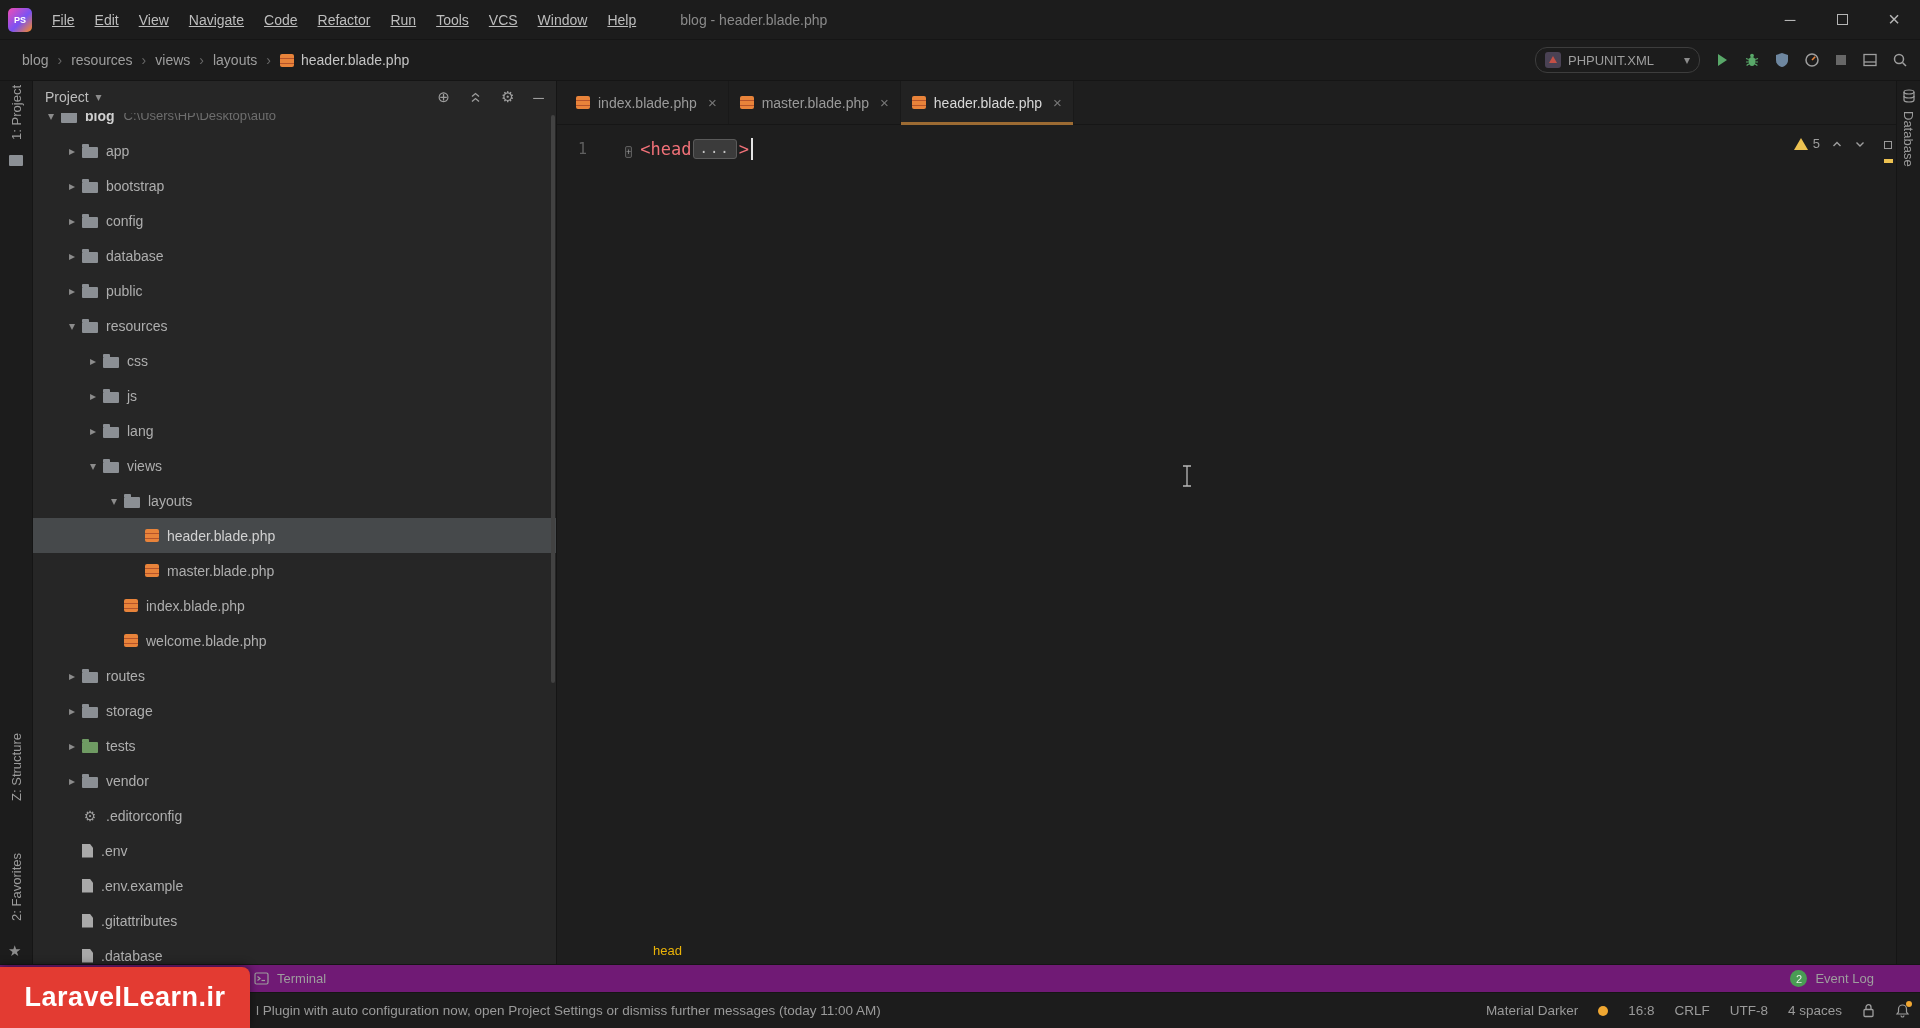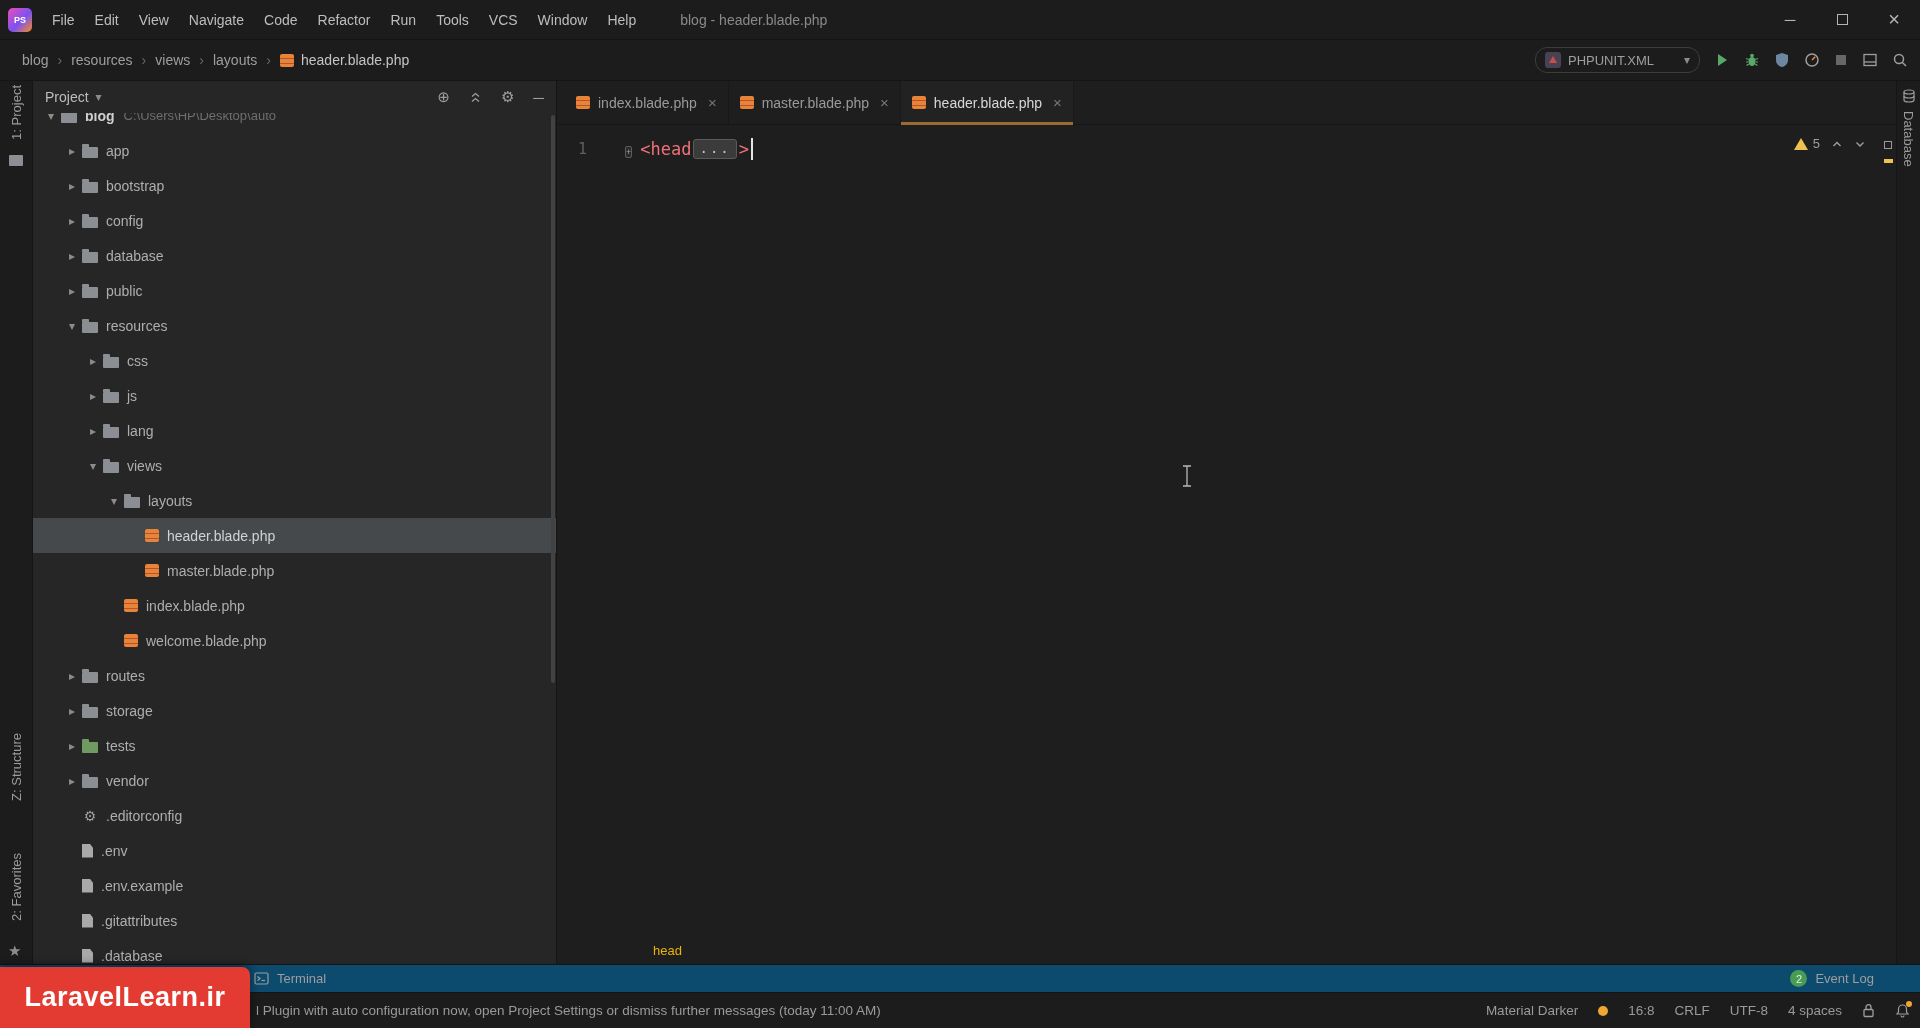--- a/index.html
+++ b/index.html
@@ -10,21 +10,21 @@
     position:relative; user-select:none;
   }
   svg { display:block; }
 
   
   .titlebar { height:40px; background:#1c1c1c; border-bottom:1px solid #151515;
     display:flex; align-items:center; padding:0 0 0 8px; }
   .ps-logo { width:24px; height:24px; border-radius:5px; flex:none;
     background:linear-gradient(135deg,#f04db4 0%,#7a52f4 55%,#fc8b1e 100%);
     color:#fff; font-size:9px; font-weight:bold; display:flex; align-items:center; justify-content:center; }
-  .menus { display:flex; margin-left:10px; }
+  .menus { display:flex; margin-left:10px;text-decoration:underline; }
   .menu-item { padding:5px 10px; font-size:14px; color:#bdbdbd; }
   .win-title { margin-left:34px; font-size:14px; color:#8a8a8a; }
   .win-controls { margin-left:auto; display:flex; height:100%; }
   .win-btn { width:52px; display:flex; align-items:center; justify-content:center; color:#b5b5b5; font-size:15px; }
   .maxbox { width:11px; height:11px; border:1.4px solid #b5b5b5; }
   .win-close { font-size:20px; }
 
   
   .navbar { height:41px; background:#1c1c1c; border-bottom:1px solid #151515;
     display:flex; align-items:center; padding:0 12px 0 22px; }
@@ -117,21 +117,21 @@
   .warn-tri { width:0; height:0; border-left:7px solid transparent; border-right:7px solid transparent;
     border-bottom:12px solid var(--warning,#edc251); }
   .stripe-square { position:absolute; top:16px; right:4px; width:8px; height:8px; border:1px solid #9a9a9a; }
   .stripe-mark { position:absolute; top:34px; right:3px; width:9px; height:4px; background:var(--warning,#edc251); }
   .mouse-ibeam { position:absolute; left:624px; top:340px; }
 
   .editor-breadcrumb { height:28px; flex:none; display:flex; align-items:center; padding-left:96px;
     font-size:13px; color:#eab308; }
 
   
-  .terminal-bar { height:28px; background:#0c4a6e; border-top:1px solid #151515;
+  .terminal-bar { height:28px; background:#701a75; border-top:1px solid #151515;
     display:flex; align-items:center; padding:0 14px; font-size:13px; color:#9e9e9e; }
   .terminal-item { display:flex; align-items:center; gap:8px; margin-left:240px; }
   .eventlog { margin-left:auto; margin-right:32px; display:flex; align-items:center; gap:8px; }
   .badge-green { width:17px; height:17px; border-radius:50%; background:var(--badge-green,#499c54);
     color:#e2f0e2; font-size:11px; display:flex; align-items:center; justify-content:center; }
 
   .statusbar { height:36px; background:#1c1c1c; border-top:1px solid #151515;
     display:flex; align-items:center; padding:0 10px 0 14px; font-size:13.5px; color:#9a9a9a; }
   .status-msg { margin-left:242px; white-space:nowrap; overflow:hidden; }
   .status-right { margin-left:auto; display:flex; align-items:center; gap:20px; flex:none; }

